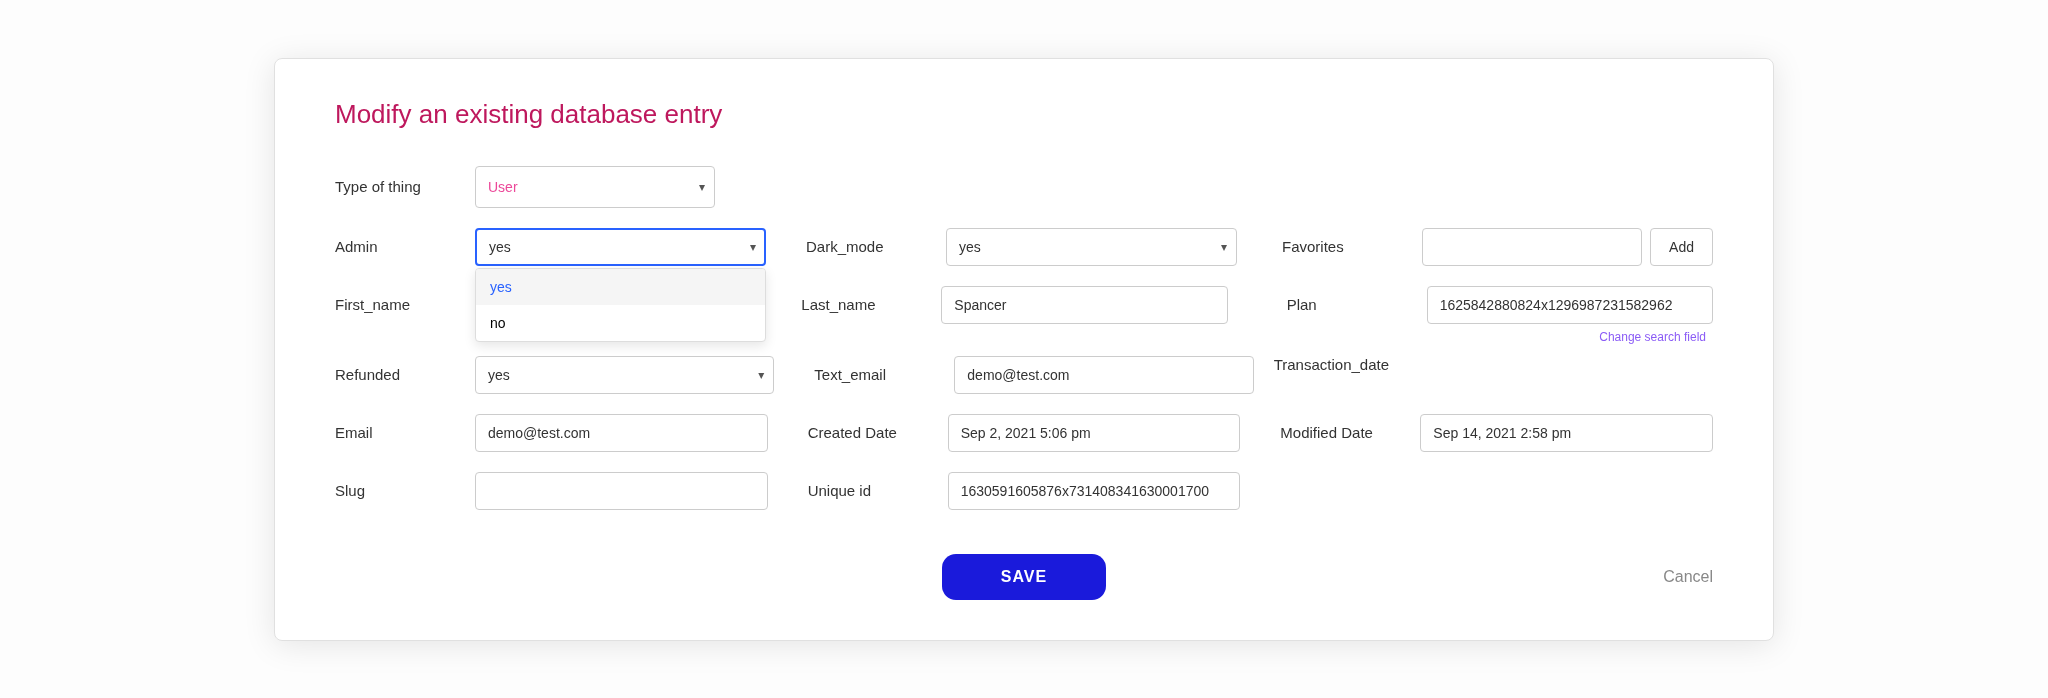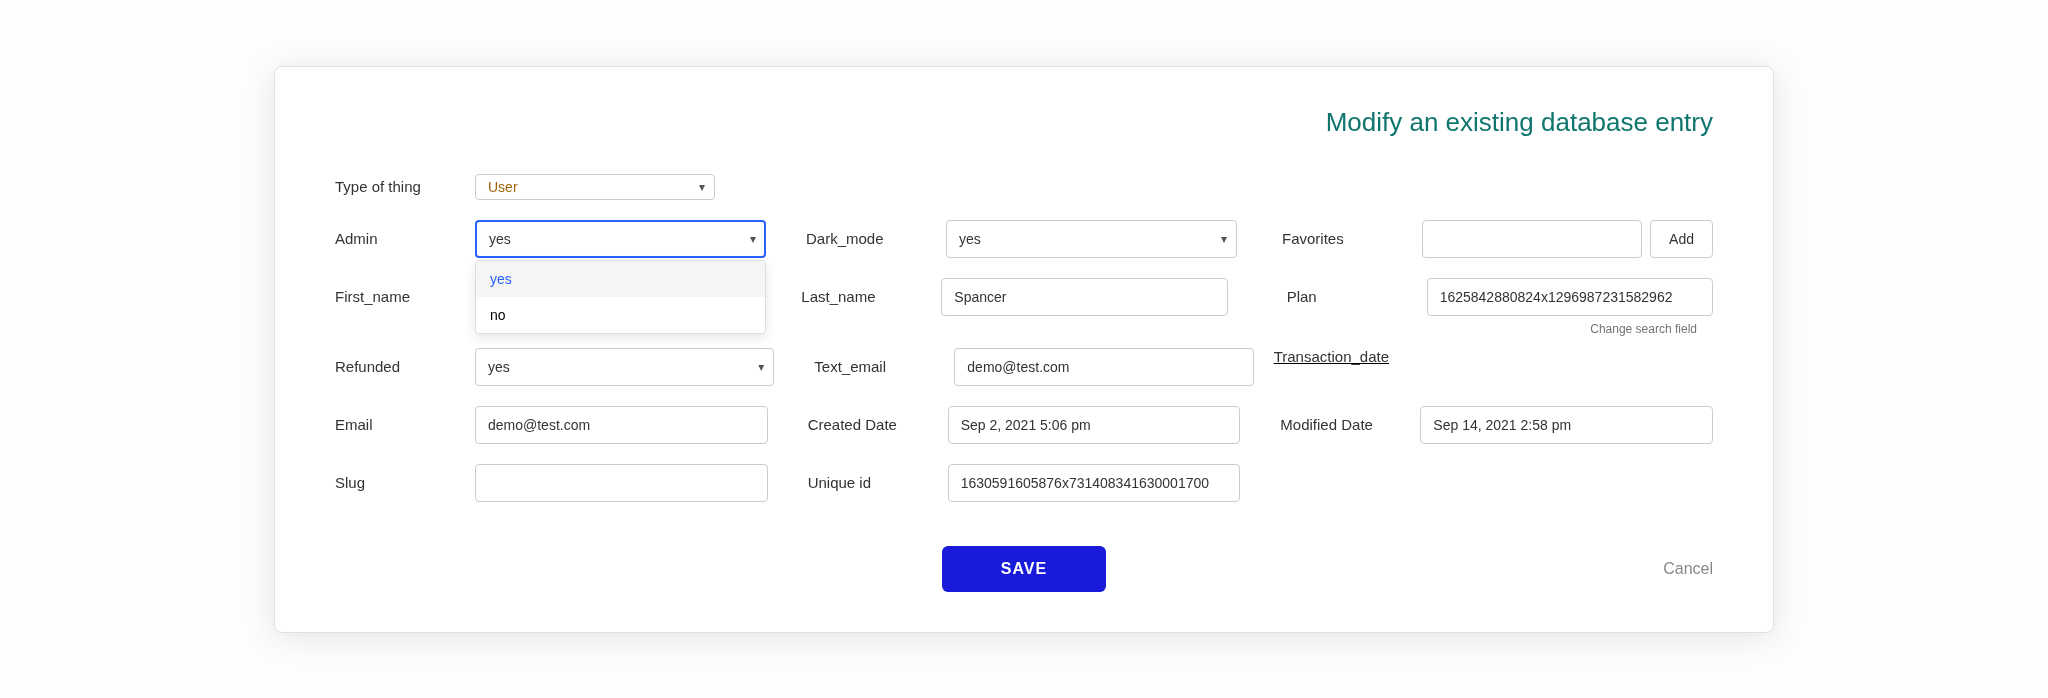--- a/index.html
+++ b/index.html
@@ -23,24 +23,24 @@
     .modal {
       background: #fff;
       border: 1px solid #e0e0e0;
       border-radius: 8px;
       width: 1500px;
       padding: 40px 60px 40px 60px;
       position: relative;
       box-shadow: 0 4px 32px rgba(0,0,0,0.10);
     }
     .modal-title {
-      text-align: right;
+      text-align: left;
       font-size: 26px;
       font-weight: 400;
-      color: #0f766e;
+      color: #be185d;
       margin-bottom: 36px;
     }
     .form-row {
       display: flex;
       align-items: flex-start;
       gap: 0;
     }
     .form-col {
       display: flex;
       align-items: center;
@@ -179,40 +179,40 @@
       padding: 0 12px;
       font-size: 14px;
       color: #333;
       background: #fff;
       overflow: hidden;
       text-overflow: ellipsis;
       white-space: nowrap;
     }
     .change-search-link {
       position: absolute;
-      right: 16px;
+      right: 7px;
       bottom: -20px;
       font-size: 12px;
-      color: #737373;
+      color: #8b5cf6;
       cursor: pointer;
       text-decoration: none;
     }
     
     .bottom-bar {
       margin-top: 44px;
       display: flex;
       align-items: center;
       justify-content: center;
       position: relative;
     }
     .save-btn {
       background: #1a1adb;
       color: #fff;
       border: none;
-      border-radius: 6px;
+      border-radius: 14px;
       padding: 14px 59px;
       font-size: 16px;
       font-weight: 600;
       letter-spacing: 1px;
       cursor: pointer;
       text-transform: uppercase;
     }
     .cancel-btn {
       position: absolute;
       right: 0;
@@ -233,26 +233,26 @@
       width: 140px;
       font-size: 15px;
       color: #333;
     }
     .type-select-wrapper {
       position: relative;
       width: 240px;
     }
     .type-select {
       width: 100%;
-      height: 26px;
+      height: 42px;
       border: 1px solid #ccc;
       border-radius: 4px;
       padding: 0 32px 0 12px;
       font-size: 14px;
-      color: #a16207;
+      color: #ec4899;
       background: #fff;
       appearance: none;
       cursor: pointer;
       outline: none;
     }
   </style>
 </head>
 <body>
 
 <div class="modal-overlay">
@@ -331,21 +331,21 @@
             <option>yes</option>
             <option>no</option>
           </select>
           <span class="select-arrow">▾</span>
         </div>
       </div>
       <div class="form-col" style="flex:1; margin-right:20px;">
         <div class="field-label">Text_email</div>
         <input class="field-input" type="text" value="demo@test.com" style="">
       </div>
-      <div class="form-col" style="flex:1;text-decoration:underline;">
+      <div class="form-col" style="flex:1;">
         <div class="field-label">Transaction_date</div>
       </div>
     </div>
 
     <div class="form-row" style="margin-top:20px;">
       <div class="form-col" style="flex:1; margin-right:40px;">
         <div class="field-label">Email</div>
         <input class="field-input" type="text" value="demo@test.com" style="">
       </div>
       <div class="form-col" style="flex:1; margin-right:40px;">

